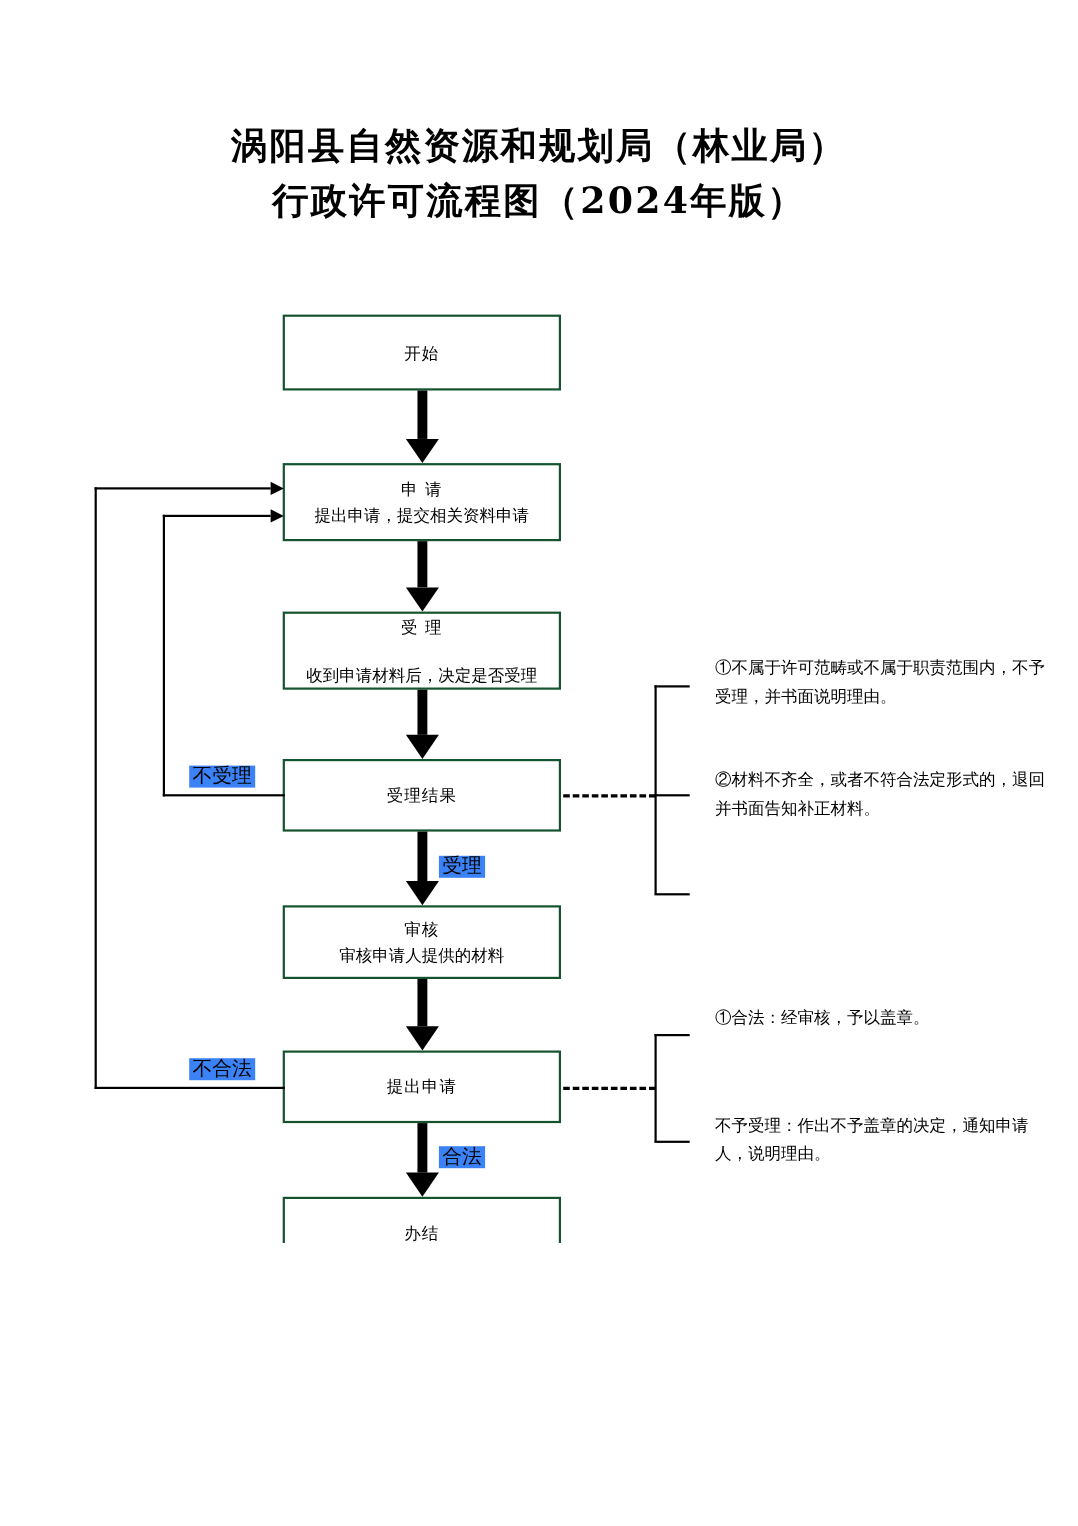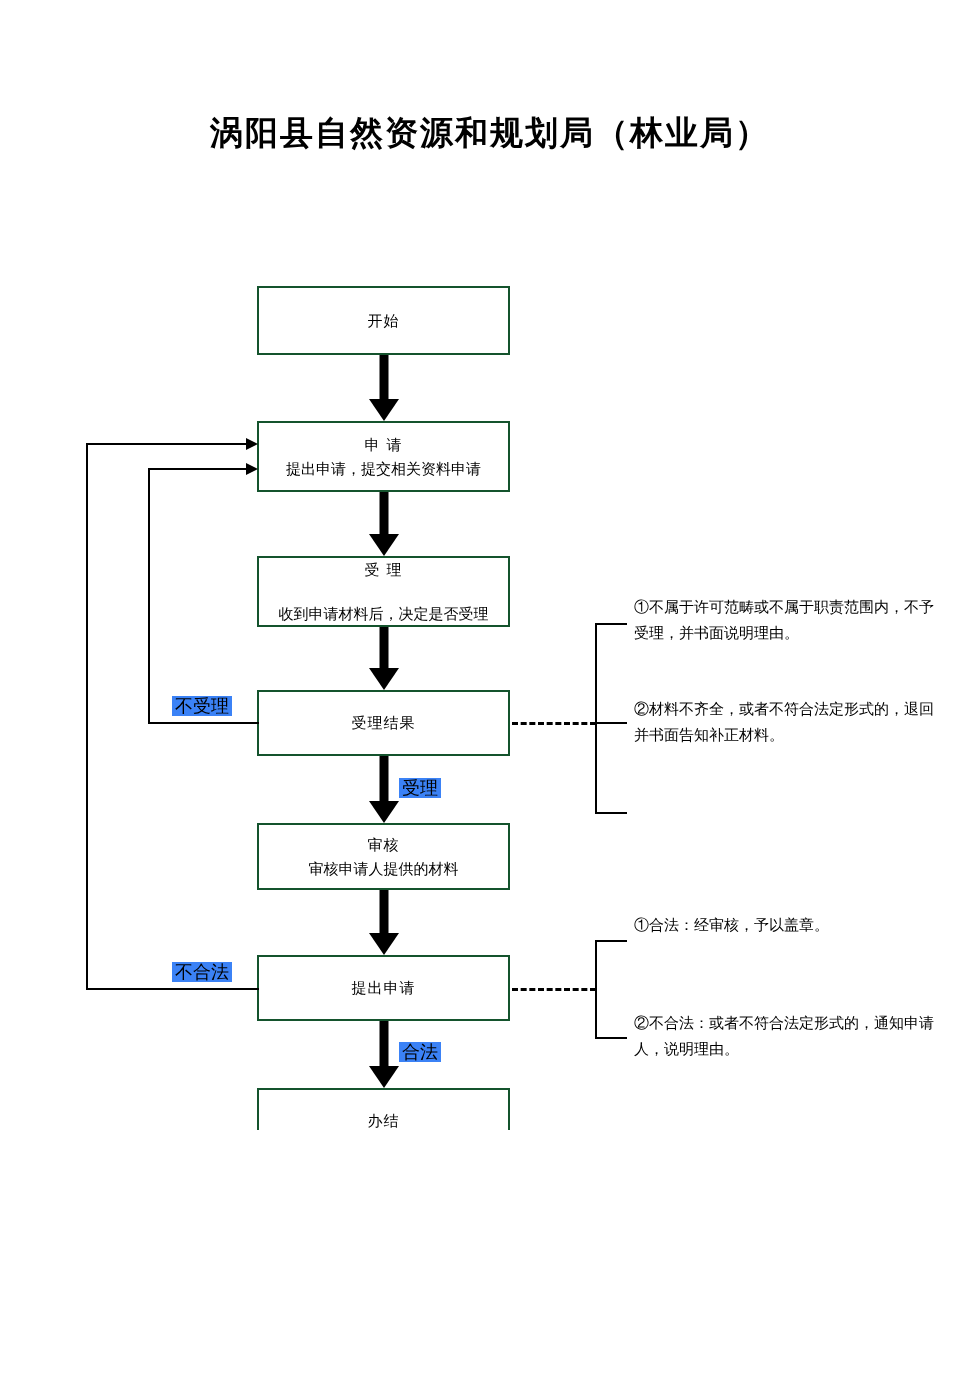--- a/index.html
+++ b/index.html
@@ -116,29 +116,31 @@
     padding: 0 3px;
   }
   
   .note {
     position: absolute;
     font-family: "DejaVu Serif", "Liberation Serif", serif;
     font-size: 15px;
     line-height: 26px;
     width: 310px;
     text-align: left;
+    margin-left: 16px;
   }
 </style>
 </head>
 <body>
 
 <div id="page">
 
   <div id="title-block">
     <div class="title-line">涡阳县自然资源和规划局（林业局）</div>
+    <div class="title-line">行政许可流程图（2024年版）</div>
   </div>
 
   <div class="node" style="left:257px; top:286px; width:253px; height:69px;">
     <div class="nd-title">开始</div>
   </div>
 
   <div class="node" style="left:257px; top:421px; width:253px; height:71px;">
     <div class="nd-title">申 请</div>
     <div class="nd-sub">提出申请，提交相关资料申请</div>
   </div>
@@ -227,15 +229,15 @@
 
   <div class="note" style="left:634px; top:594px;">①不属于许可范畴或不属于职责范围内，不予受理，并书面说明理由。</div>
   <div class="note" style="left:634px; top:696px;">②材料不齐全，或者不符合法定形式的，退回并书面告知补正材料。</div>
 
   <div class="hline dashed" style="left:512px; top:988px; width:84px;"></div>
   <div class="vline" style="left:595px; top:940px; height:98px;"></div>
   <div class="hline" style="left:595px; top:940px; width:32px;"></div>
   <div class="hline" style="left:595px; top:1037px; width:32px;"></div>
 
   <div class="note" style="left:634px; top:912px;">①合法：经审核，予以盖章。</div>
-  <div class="note" style="left:634px; top:1010px;">②不合法：或者不符合法定形式的，通知申请人，说明理由。</div>
+  <div class="note" style="left:634px; top:1010px;">不予受理：作出不予盖章的决定，通知申请人，说明理由。</div>
 
 </div>
 
 </body></html>

